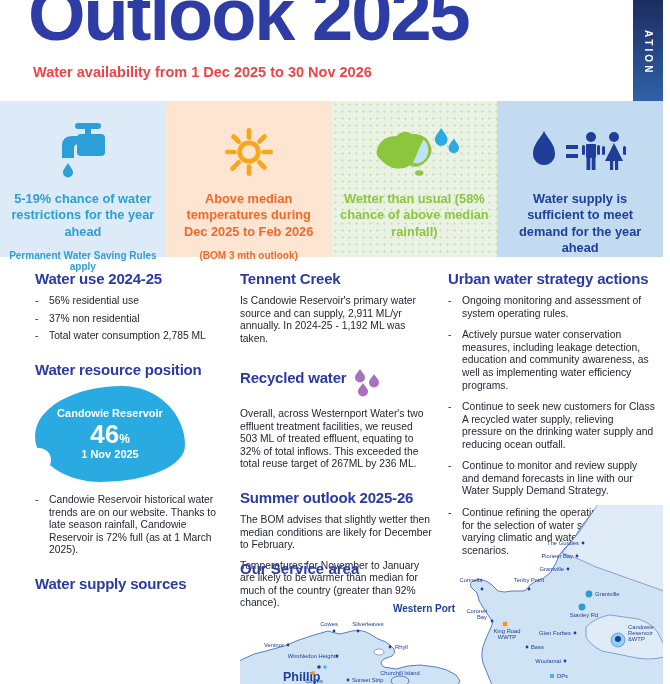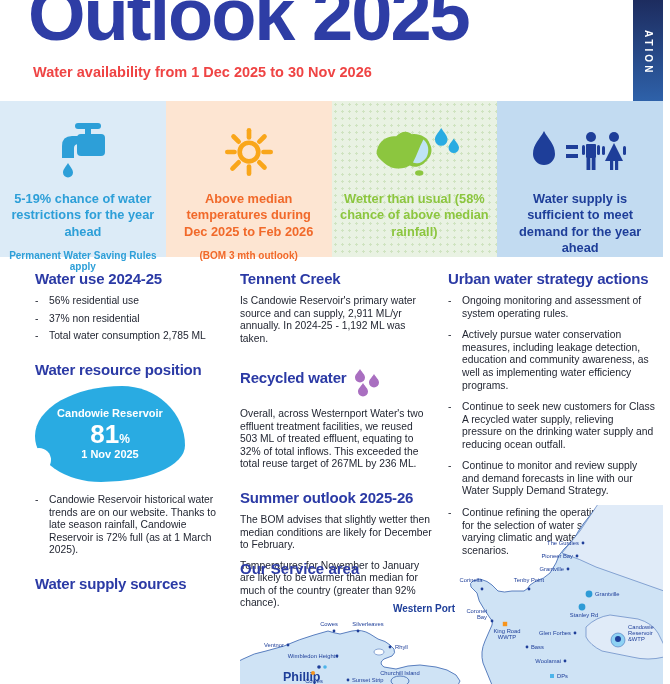--- a/index.html
+++ b/index.html
@@ -149,21 +149,21 @@
       <ul>
           <li>56% residential use</li>
           <li>37% non residential</li>
           <li>Total water consumption 2,785 ML</li>
         </ul>
     </div>
     <div class="section">
       <h2>Water resource position</h2>
       <div class="blob">
         <div class="blob-name">Candowie Reservoir</div>
-        <div class="blob-pct"><span>81</span><small>%</small></div>
+        <div class="blob-pct"><span>46</span><small>%</small></div>
         <div class="blob-date">1 Nov 2025</div>
       </div>
       <ul>
           <li>Candowie Reservoir historical water trends are on our website. Thanks to late season rainfall, Candowie Reservoir is 72% full (as at 1 March 2025).</li>
         </ul>
     </div>
     <div class="section">
       <h2>Water supply sources</h2>
 
     </div>

